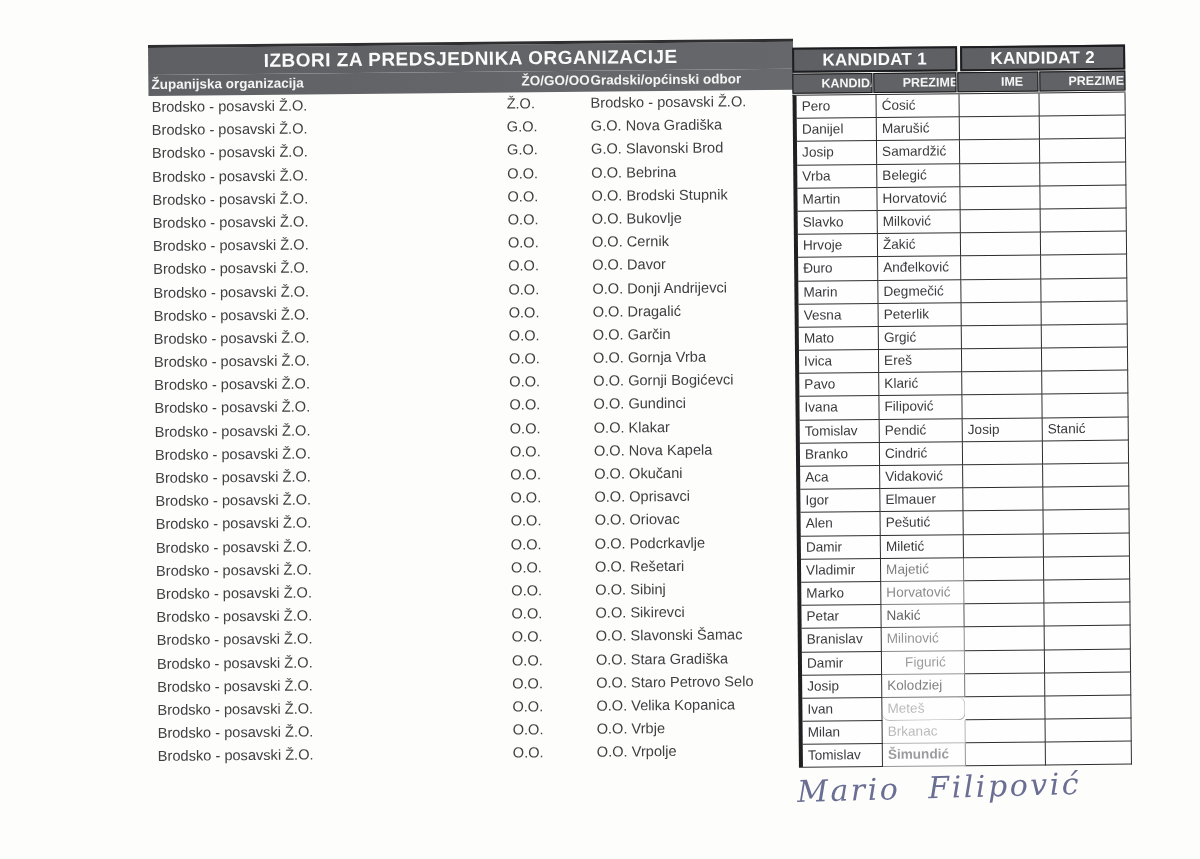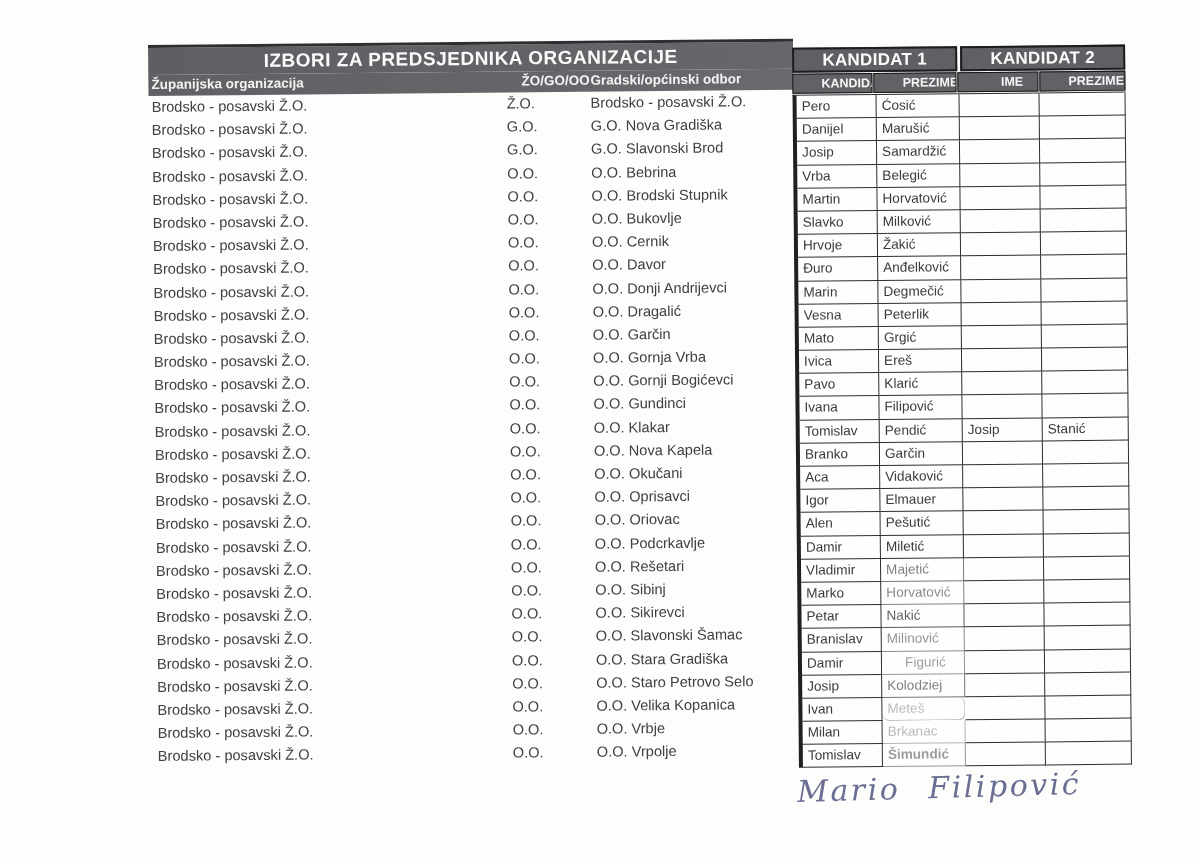--- a/index.html
+++ b/index.html
@@ -319,21 +319,21 @@
           <div class="rt-cell"></div>
           <div class="rt-cell">Ivana</div>
           <div class="rt-cell">Filipović</div>
           <div class="rt-cell"></div>
           <div class="rt-cell"></div>
           <div class="rt-cell">Tomislav</div>
           <div class="rt-cell">Pendić</div>
           <div class="rt-cell">Josip</div>
           <div class="rt-cell">Stanić</div>
           <div class="rt-cell">Branko</div>
-          <div class="rt-cell">Garčin</div>
+          <div class="rt-cell">Cindrić</div>
           <div class="rt-cell"></div>
           <div class="rt-cell"></div>
           <div class="rt-cell">Aca</div>
           <div class="rt-cell">Vidaković</div>
           <div class="rt-cell"></div>
           <div class="rt-cell"></div>
           <div class="rt-cell">Igor</div>
           <div class="rt-cell">Elmauer</div>
           <div class="rt-cell"></div>
           <div class="rt-cell"></div>

